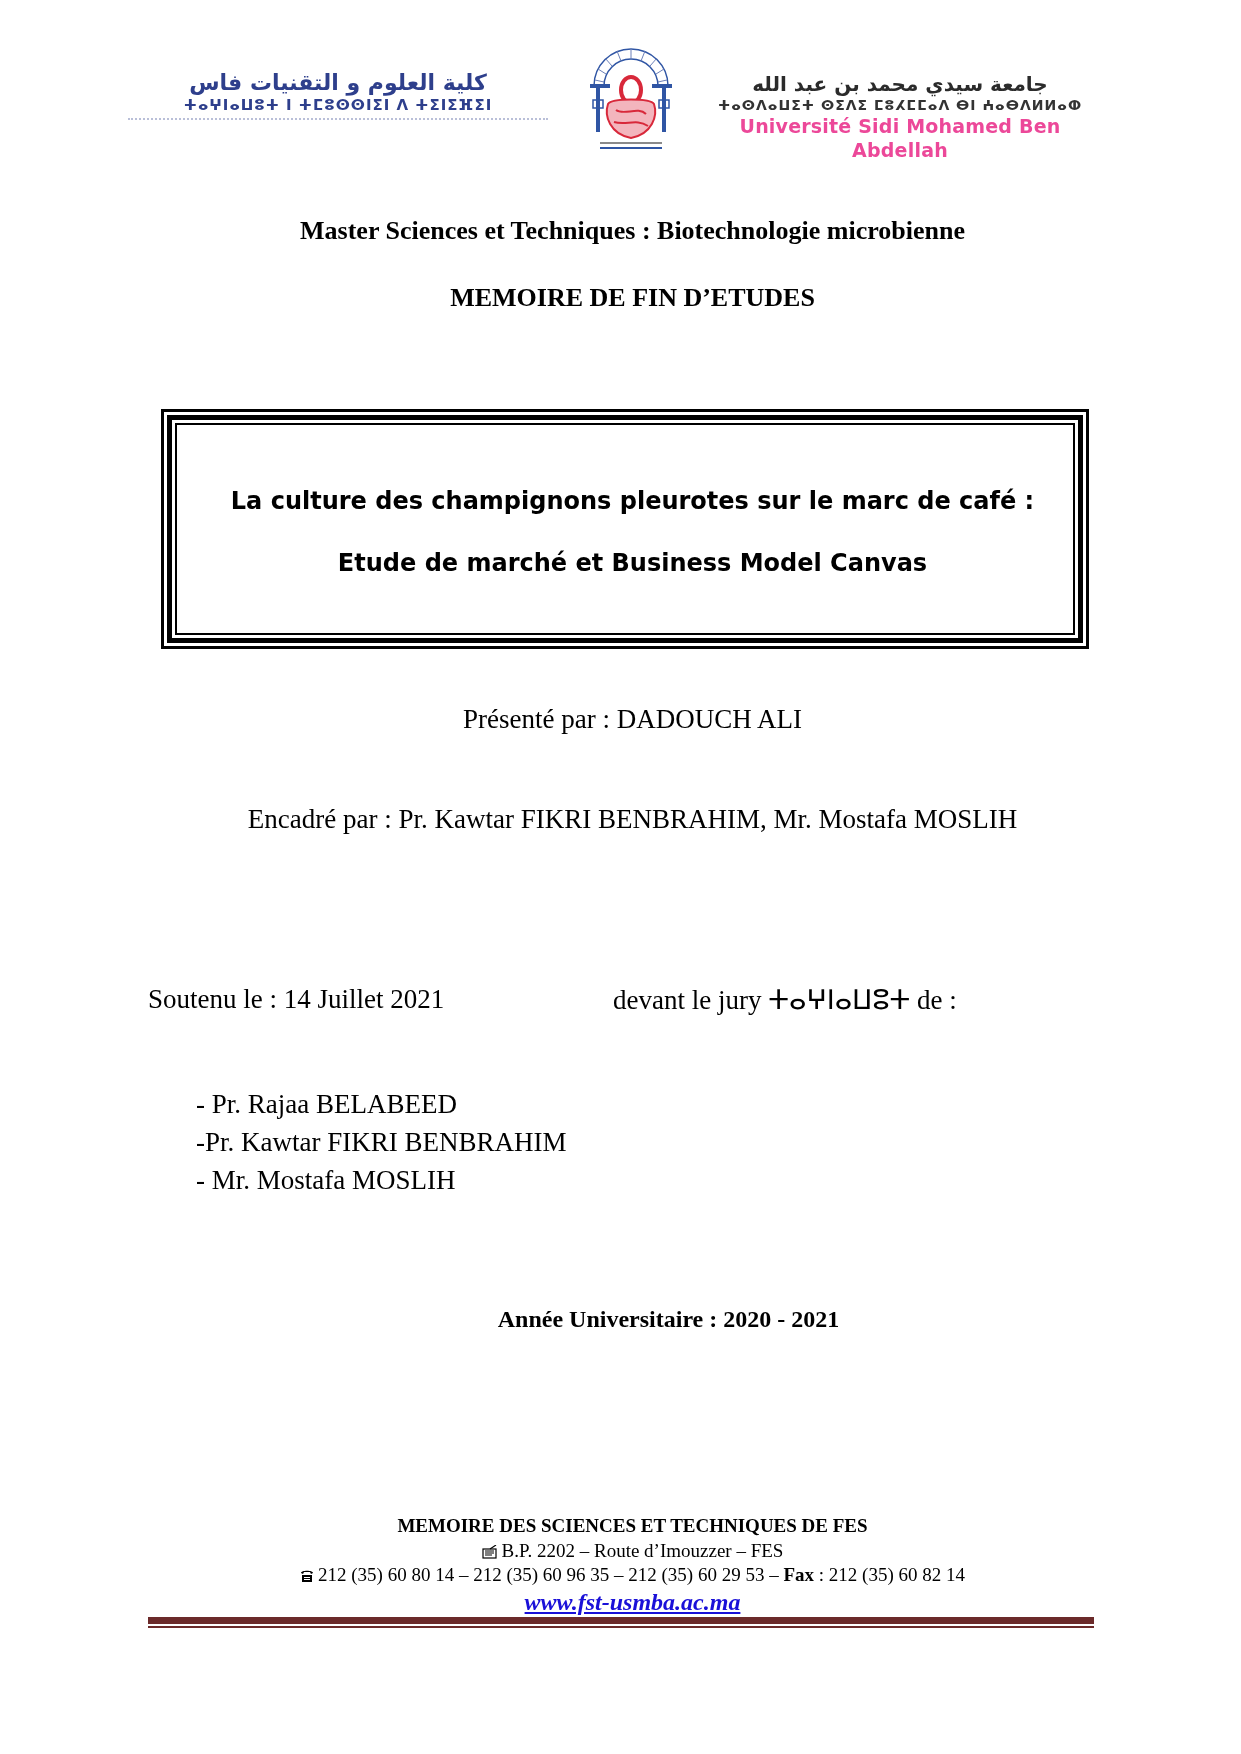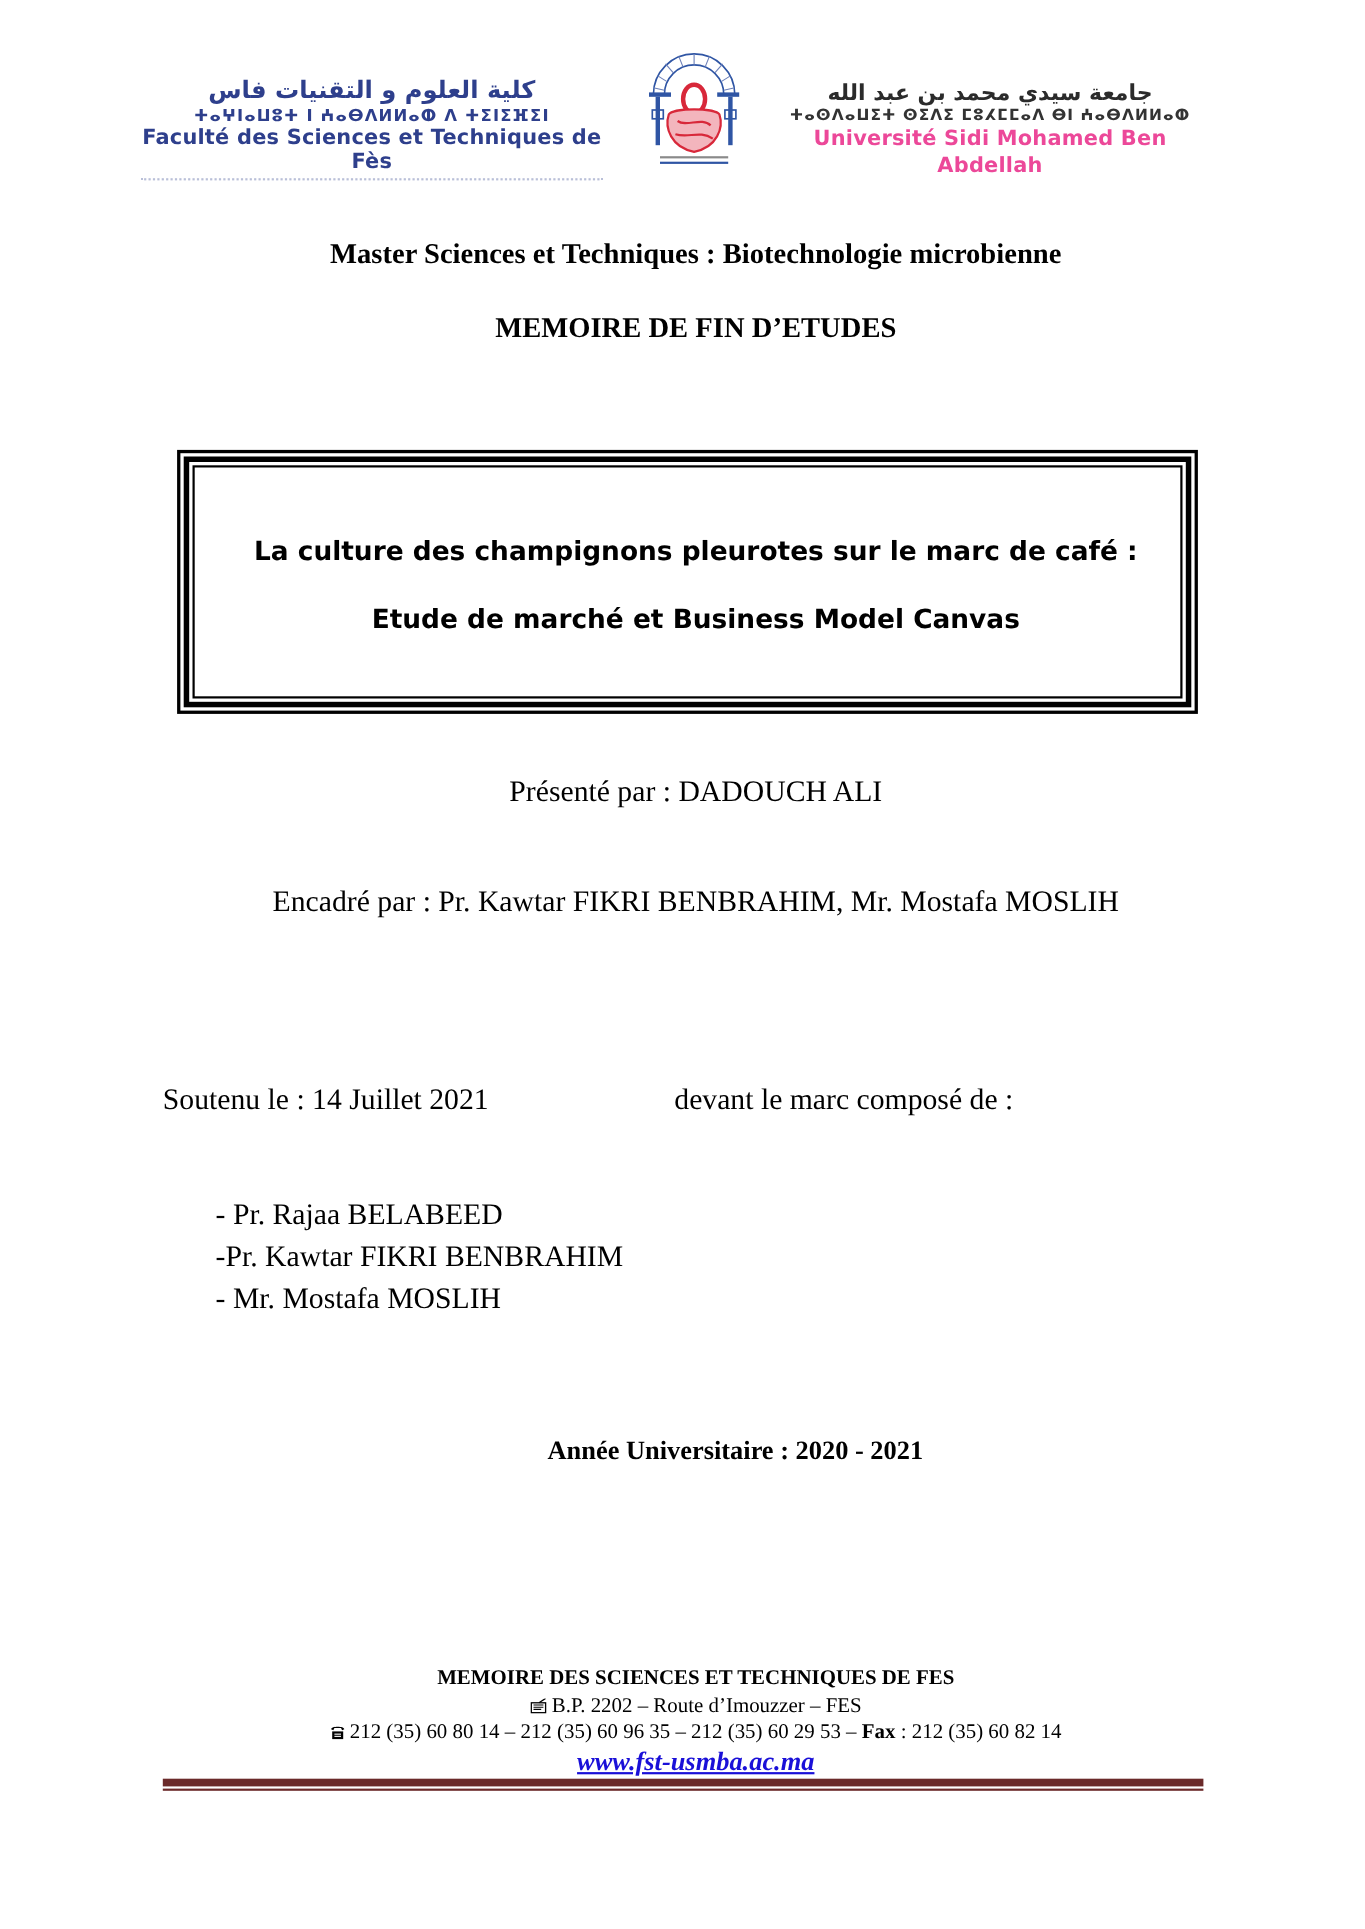--- a/index.html
+++ b/index.html
@@ -50,22 +50,21 @@
     .bar-thick { left: 148px; top: 1617px; width: 946px; height: 7px; background: #6b2a2a; }
     .bar-thin { left: 148px; top: 1626px; width: 946px; height: 2px; background: #6b2a2a; }
 
     .icon-inline { display: inline-block; vertical-align: -2px; margin-right: 4px; }
   </style>
 </head>
 <body>
 
 <div class="abs fst-logo sans">
   <div class="fst-arabic">كلية العلوم و التقنيات فاس</div>
-  <div class="fst-tifinagh">ⵜⴰⵖⵏⴰⵡⵓⵜ ⵏ ⵄⴰⴱⴷⵍⵍⴰⵀ ⴷ ⵜⵉⵏⵉⴼⵉⵏ</div>
-  <div class="fst-french">Faculté des Sciences et Techniques de Fès</div>
+  <div class="fst-tifinagh">ⵜⴰⵖⵏⴰⵡⵓⵜ ⵏ ⵜⵎⵓⵙⵙⵏⵉⵏ ⴷ ⵜⵉⵏⵉⴼⵉⵏ</div>
   <div class="fst-dots"></div>
 </div>
 
 <div class="abs usmba-emblem">
   <svg width="90" height="112" viewBox="0 0 90 112">
 
     <path d="M8 44 A37 37 0 0 1 82 44 L72 44 A27 27 0 0 0 18 44 Z" fill="none" stroke="#2f55a4" stroke-width="1.5"></path>
     <g stroke="#6b7fb8" stroke-width="1">
       <line x1="45" y1="17" x2="45" y2="7"></line>
       <line x1="35" y1="19" x2="31" y2="9"></line>
@@ -108,21 +107,21 @@
     <div class="frame-inner"></div>
   </div>
 </div>
 <div class="abs center-line frame-title-1 sans">La culture des champignons pleurotes sur le marc de café :</div>
 <div class="abs center-line frame-title-2 sans">Etude de marché et Business Model Canvas</div>
 
 <div class="abs center-line presented serif">Présenté par : DADOUCH ALI</div>
 <div class="abs center-line supervised serif">Encadré par : Pr. Kawtar FIKRI BENBRAHIM, Mr. Mostafa MOSLIH</div>
 
 <div class="abs defended serif">Soutenu le : 14 Juillet 2021</div>
-<div class="abs jury-intro serif">devant le marc composé de :</div>
+<div class="abs jury-intro serif">devant le jury ⵜⴰⵖⵏⴰⵡⵓⵜ de :</div>
 
 <div class="abs jury-list serif">
   <div>- Pr. Rajaa BELABEED</div>
   <div>-Pr. Kawtar FIKRI BENBRAHIM</div>
   <div>- Mr. Mostafa MOSLIH</div>
 </div>
 
 <div class="abs center-line year serif">Année Universitaire : 2020 - 2021</div>
 
 <div class="abs center-line footer-name serif">MEMOIRE DES SCIENCES ET TECHNIQUES DE FES</div>

